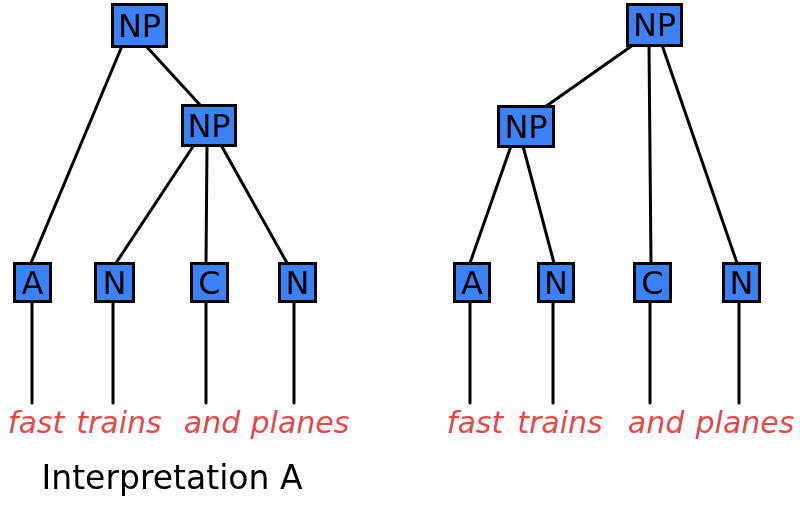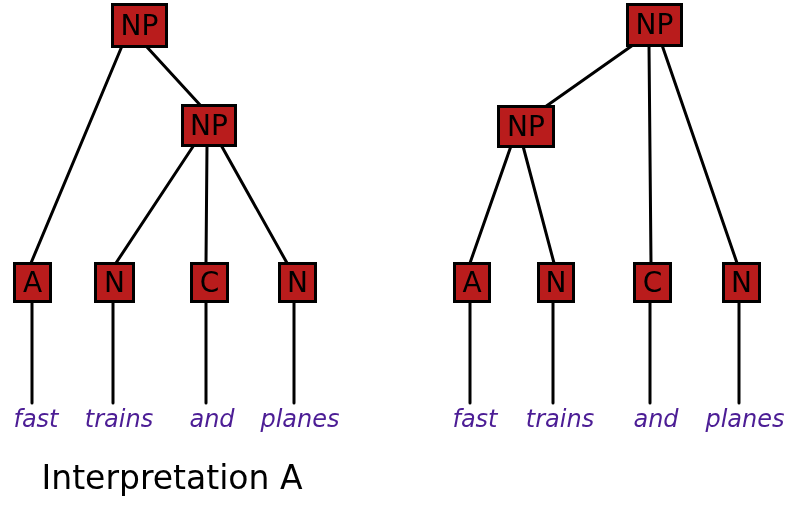--- a/index.html
+++ b/index.html
@@ -18,36 +18,36 @@
   .edges {
     position: absolute;
     left: 0;
     top: 0;
     z-index: 1;
   }
   .box {
     position: absolute;
     box-sizing: border-box;
     border: 3px solid #000000;
-    background: #b91c1c;
+    background: #3b82f6;
     display: flex;
     align-items: center;
     justify-content: center;
-    font-size: 28px;
+    font-size: 32px;
     color: #000000;
     z-index: 2;
     line-height: 1;
   }
   .word {
     position: absolute;
     top: 406px;
     transform: translateX(-50%);
     font-style: italic;
-    font-size: 24px;
-    color: #4c1d95;
+    font-size: 30px;
+    color: #ef4444;
     white-space: nowrap;
     z-index: 2;
     line-height: 1.1;
   }
   .caption {
     position: absolute;
     top: 460px;
     transform: translateX(-50%);
     font-size: 33px;
     color: #000000;

